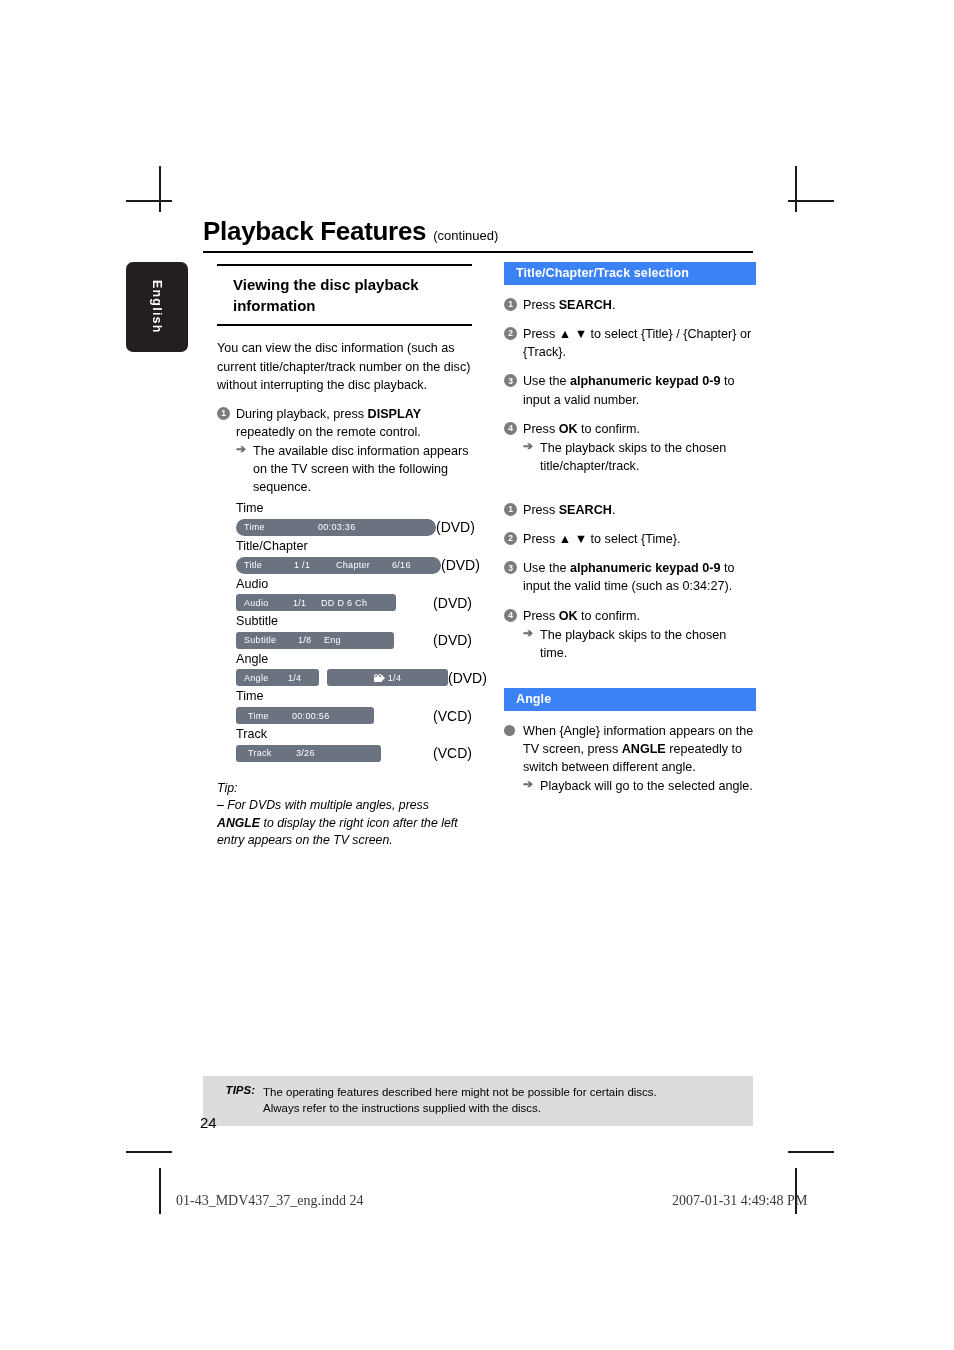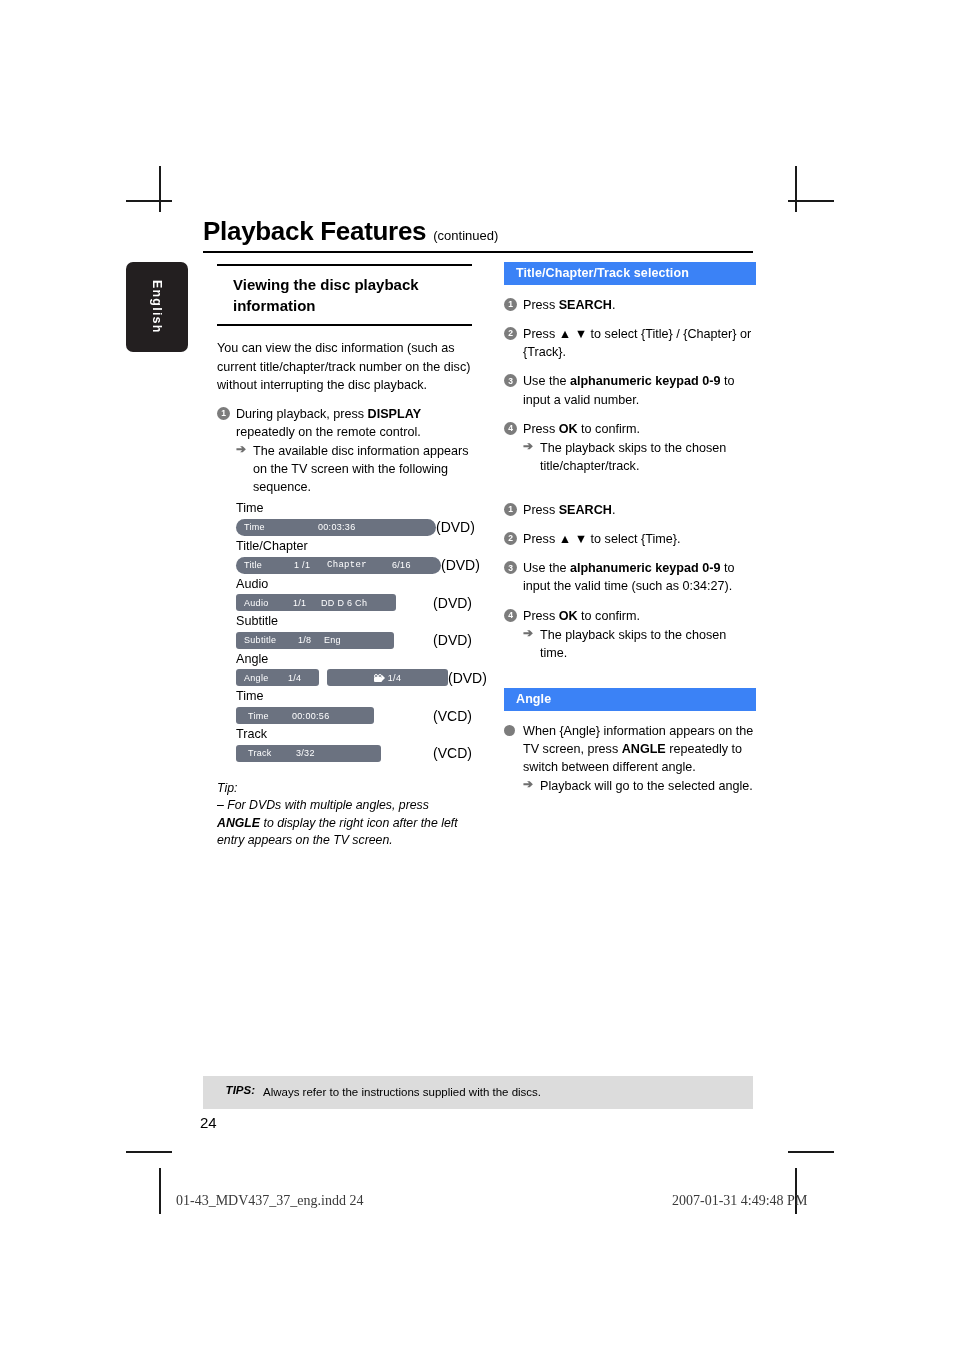--- a/index.html
+++ b/index.html
@@ -275,21 +275,21 @@
           </div>
         </div>
         <div class="osd-tag" style="margin-left: auto;">(DVD)</div>
       </div>
       <div class="osd-label">Title/Chapter</div>
       <div class="osd-row">
         <div class="osd-group">
           <div class="osd-bar" style="width: 205px; position: relative; padding: 0px;">
             <span class="f" style="position: absolute; left: 8px;">Title</span>
             <span class="f" style="position: absolute; left: 58px;">1 /1</span>
-            <span class="f" style="position: absolute; left: 91px; font-family: Liberation Mono, monospace;">Chapter</span>
+            <span class="f" style="position: absolute; left: 100px;">Chapter</span>
             <span class="f" style="position: absolute; left: 156px;">6/16</span>
           </div>
         </div>
         <div class="osd-tag" style="margin-left: auto;">(DVD)</div>
       </div>
       <div class="osd-label">Audio</div>
       <div class="osd-row">
         <div class="osd-group">
           <div class="osd-bar sq" style="width: 160px; position: relative; padding: 0px;">
             <span class="f" style="position: absolute; left: 8px;">Audio</span>
@@ -337,21 +337,21 @@
             <span class="f" style="position: absolute; left: 56px;">00:00:56</span>
           </div>
         </div>
         <div class="osd-tag" style="margin-left: auto;">(VCD)</div>
       </div>
       <div class="osd-label">Track</div>
       <div class="osd-row">
         <div class="osd-group">
           <div class="osd-bar sq" style="width: 145px; position: relative; padding: 0px;">
             <span class="f" style="position: absolute; left: 12px;">Track</span>
-            <span class="f" style="position: absolute; left: 60px;">3/32</span>
+            <span class="f" style="position: absolute; left: 60px;">3/26</span>
           </div>
         </div>
         <div class="osd-tag" style="margin-left: auto;">(VCD)</div>
       </div>
     </div>
 
   <div class="tip">
     <div>Tip:</div>
     <div>
       <span>– For DVDs with multiple angles, press </span><b>ANGLE</b><span> to display the right icon after the left entry appears on the TV screen.</span>
@@ -375,20 +375,21 @@
     </div>
     <div class="sec-block">
       <div class="sec-bar">Angle</div>
       <div class="step"><span class="dot"></span><span>When {Angle} information appears on the TV screen, press <b>ANGLE</b> repeatedly to switch between different angle.</span><div class="sub"><span class="arw">➔</span><span>Playback will go to the selected angle.</span></div></div>
     </div>
   </div>
 
 <div id="tips-box">
   <div class="tips-label">TIPS:</div>
   <div class="tips-text">
+    <div>The operating features described here might not be possible for certain discs.</div>
     <div>Always refer to the instructions supplied with the discs.</div>
   </div>
 </div>
 
 <div id="page-num">24</div>
 
 <div class="pf" id="pf-left">01-43_MDV437_37_eng.indd   24</div>
 <div class="pf" id="pf-right">2007-01-31   4:49:48 PM</div>
 
 </body></html>

